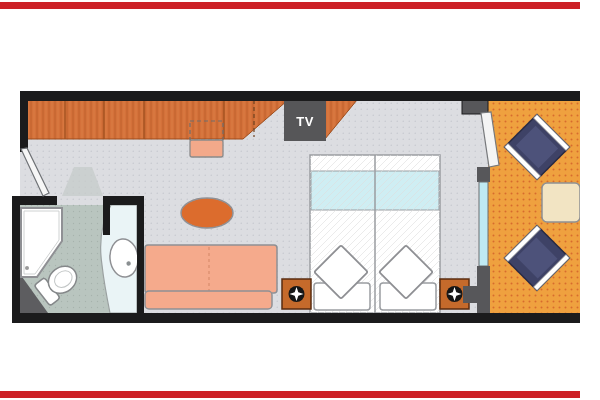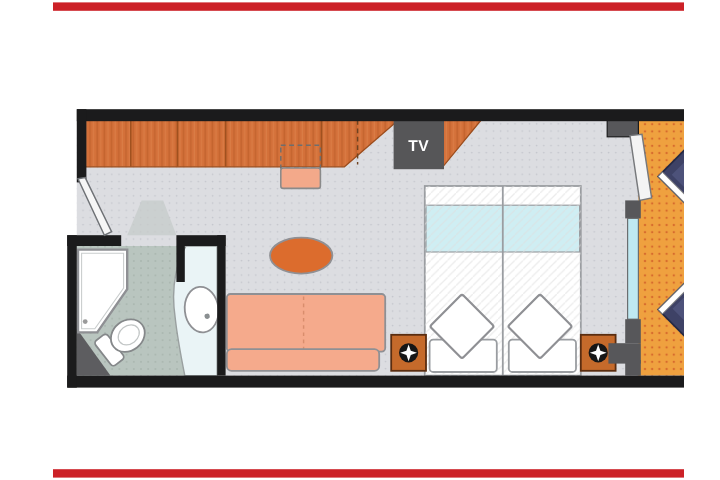--- a/index.html
+++ b/index.html
@@ -1,17 +1,17 @@
 <!DOCTYPE html>
 <html><head>
 <meta charset="utf-8">
 <style>
   html,body{margin:0;padding:0;background:#ffffff;}
-  .stage{position:relative;width:526px;height:400px;background:#ffffff;overflow:hidden;
-         font-family:"Liberation Sans", sans-serif;margin-left:44px;}
+  .stage{position:relative;width:580px;height:400px;background:#ffffff;overflow:hidden;
+         font-family:"Liberation Sans", sans-serif;}
   .stage svg{position:absolute;left:0;top:0;}
   text.tv-label{font-family:"Liberation Sans", sans-serif;font-weight:bold;font-size:13px;letter-spacing:0.5px;}
 </style>
 </head>
 <body>
 
 <div class="stage">
 <svg width="600" height="400" viewBox="0 0 600 400">
   <defs>
     <pattern id="cdots" width="6" height="6" patternUnits="userSpaceOnUse">

